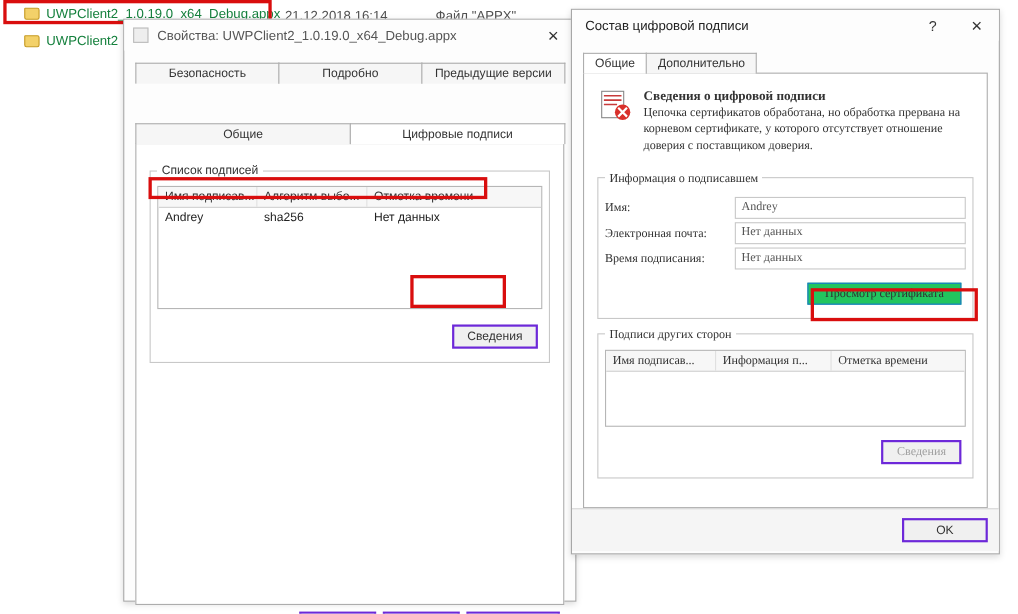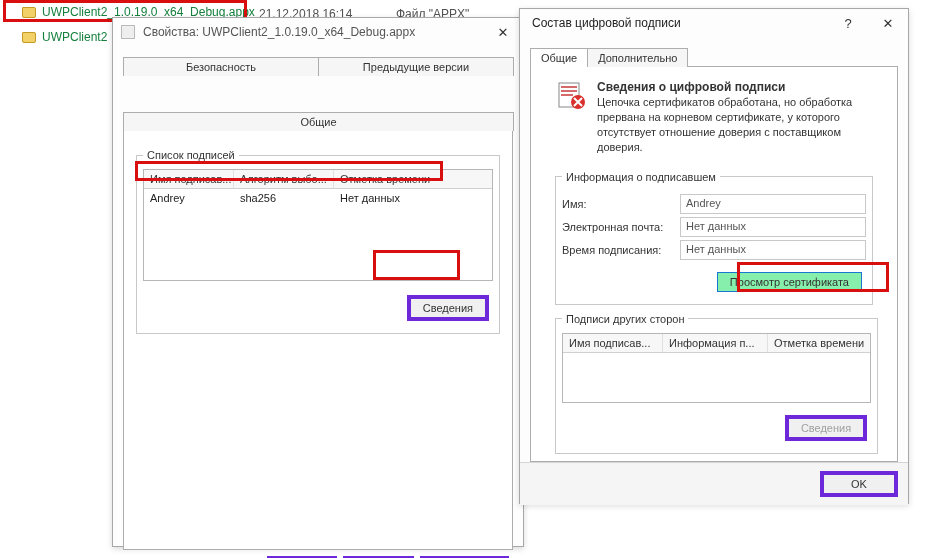--- a/index.html
+++ b/index.html
@@ -140,32 +140,32 @@
     font-size: 11px;
   }
   .lv-cell {
     padding: 3px 6px;
     color: #222;
     white-space: nowrap;
     overflow: hidden;
   }
   
   .btn {
-    border: 4px solid #6d28d9;
+    border: 2px solid #6d28d9;
     background: #f0f0f0;
     padding: 3px 12px;
     font-size: 11px;
     color: #333;
     min-width: 70px;
     text-align: center;
   }
   .btn.disabled { color: #a0a0a0; }
   .btn.primary {
     border: 1px solid #1976d2;
-    background: #86efac;
+    background: #22c55e;
   }
   .btn-row {
     display: flex;
     justify-content: flex-end;
     gap: 6px;
     padding: 6px 4px;
   }
   
   .info-icon {
     width: 32px; height: 32px;
@@ -229,24 +229,26 @@
     <span class="title">Свойства: UWPClient2_1.0.19.0_x64_Debug.appx</span>
     <div class="win-controls">
       <div class="win-btn hidden">?</div>
       <div class="win-btn">✕</div>
     </div>
   </div>
   <div class="dialog-body">
     <div class="tabstrip two-rows">
       <div class="tabrow">
         <div class="tab row1">Безопасность</div>
+        <div class="tab row1">Подробно</div>
         <div class="tab row1">Предыдущие версии</div>
       </div>
       <div class="tabrow">
         <div class="tab row2">Общие</div>
+        <div class="tab row2 active">Цифровые подписи</div>
       </div>
     </div>
     <div class="tabpanel" style="height:420px;">
       <fieldset>
         <legend>Список подписей</legend>
         <div class="listview">
           <div class="lv-header">
             <div class="lv-col" style="width:90px;">Имя подписав...</div>
             <div class="lv-col" style="width:100px;">Алгоритм выбо...</div>
             <div class="lv-col" style="flex:1;border-right:none;">Отметка времени</div>
@@ -279,21 +281,21 @@
     <div class="win-controls">
       <div class="win-btn">?</div>
       <div class="win-btn">✕</div>
     </div>
   </div>
   <div class="dialog-body" style="padding-bottom:0;">
     <div class="tabstrip">
       <div class="tab active">Общие</div>
       <div class="tab">Дополнительно</div>
     </div>
-    <div class="tabpanel" style="height:396px; padding:8px 22px;">
+    <div class="tabpanel" style="height:396px; padding:8px 10px;font-family:Liberation Serif, serif;">
       <div class="info-header">
         <span class="info-icon">
           <svg viewBox="0 0 32 32">
             <rect x="4" y="4" width="20" height="24" fill="#fff" stroke="#888" stroke-width="1"></rect>
             <path d="M6 8h16M6 12h16M6 16h12" stroke="#c73a3a" stroke-width="1.5"></path>
             <circle cx="23" cy="23" r="7" fill="#d9302b"></circle>
             <path d="M19 19l8 8M27 19l-8 8" stroke="#fff" stroke-width="2"></path>
           </svg>
         </span>
         <div class="txt">

